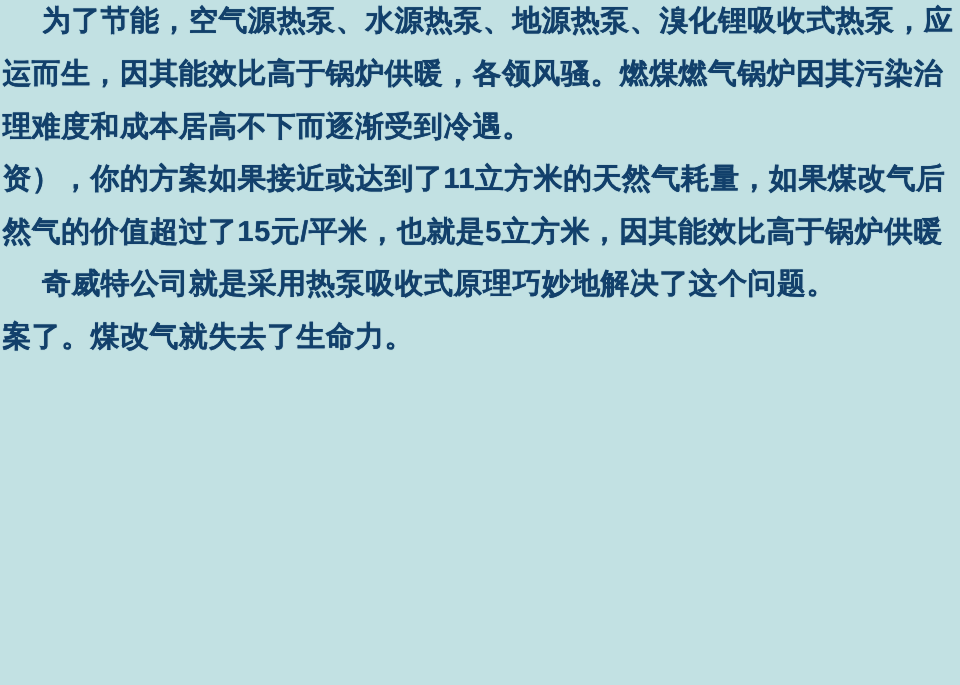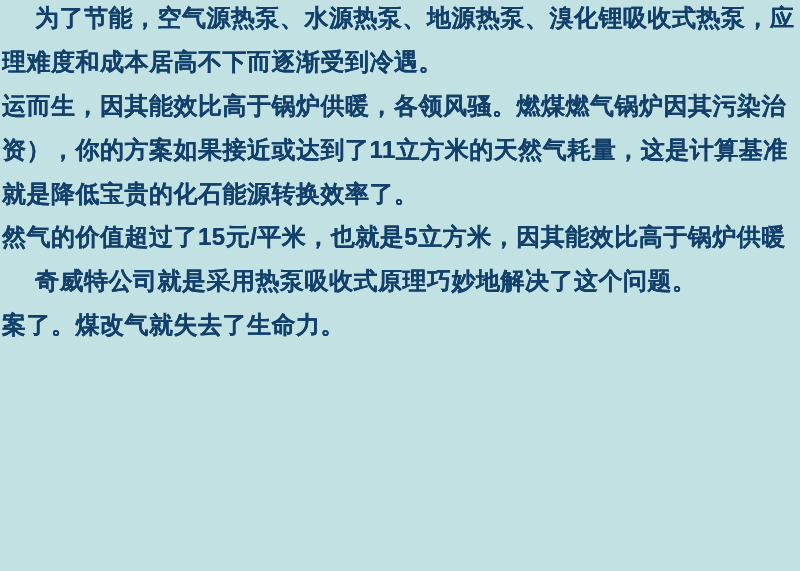--- a/index.html
+++ b/index.html
@@ -33,20 +33,19 @@
   }
   .line.indent {
     padding-left: 33px;
   }
 </style>
 </head>
 <body style="background: rgb(194, 225, 227);">
 
 <div class="page" style="color: rgb(18, 64, 107);">
   <div class="line indent">为了节能，空气源热泵、水源热泵、地源热泵、溴化锂吸收式热泵，应</div>
+  <div class="line">运而生，因其能效比高于锅炉供暖，各领风骚。燃煤燃气锅炉因其污染治</div>
   <div class="line">理难度和成本居高不下而逐渐受到冷遇。</div>
-  <div class="line">运而生，因其能效比高于锅炉供暖，各领风骚。燃煤燃气锅炉因其污染治</div>
-  <div class="line">资），你的方案如果接近或达到了11立方米的天然气耗量，这是计算基准</div>
-  <div class="line">就是降低宝贵的化石能源转换效率了。</div>
+  <div class="line">资），你的方案如果接近或达到了11立方米的天然气耗量，如果煤改气后</div>
   <div class="line">然气的价值超过了15元/平米，也就是5立方米，因其能效比高于锅炉供暖</div>
   <div class="line indent">奇威特公司就是采用热泵吸收式原理巧妙地解决了这个问题。</div>
   <div class="line">案了。煤改气就失去了生命力。</div>
 </div>
 
 </body></html>

